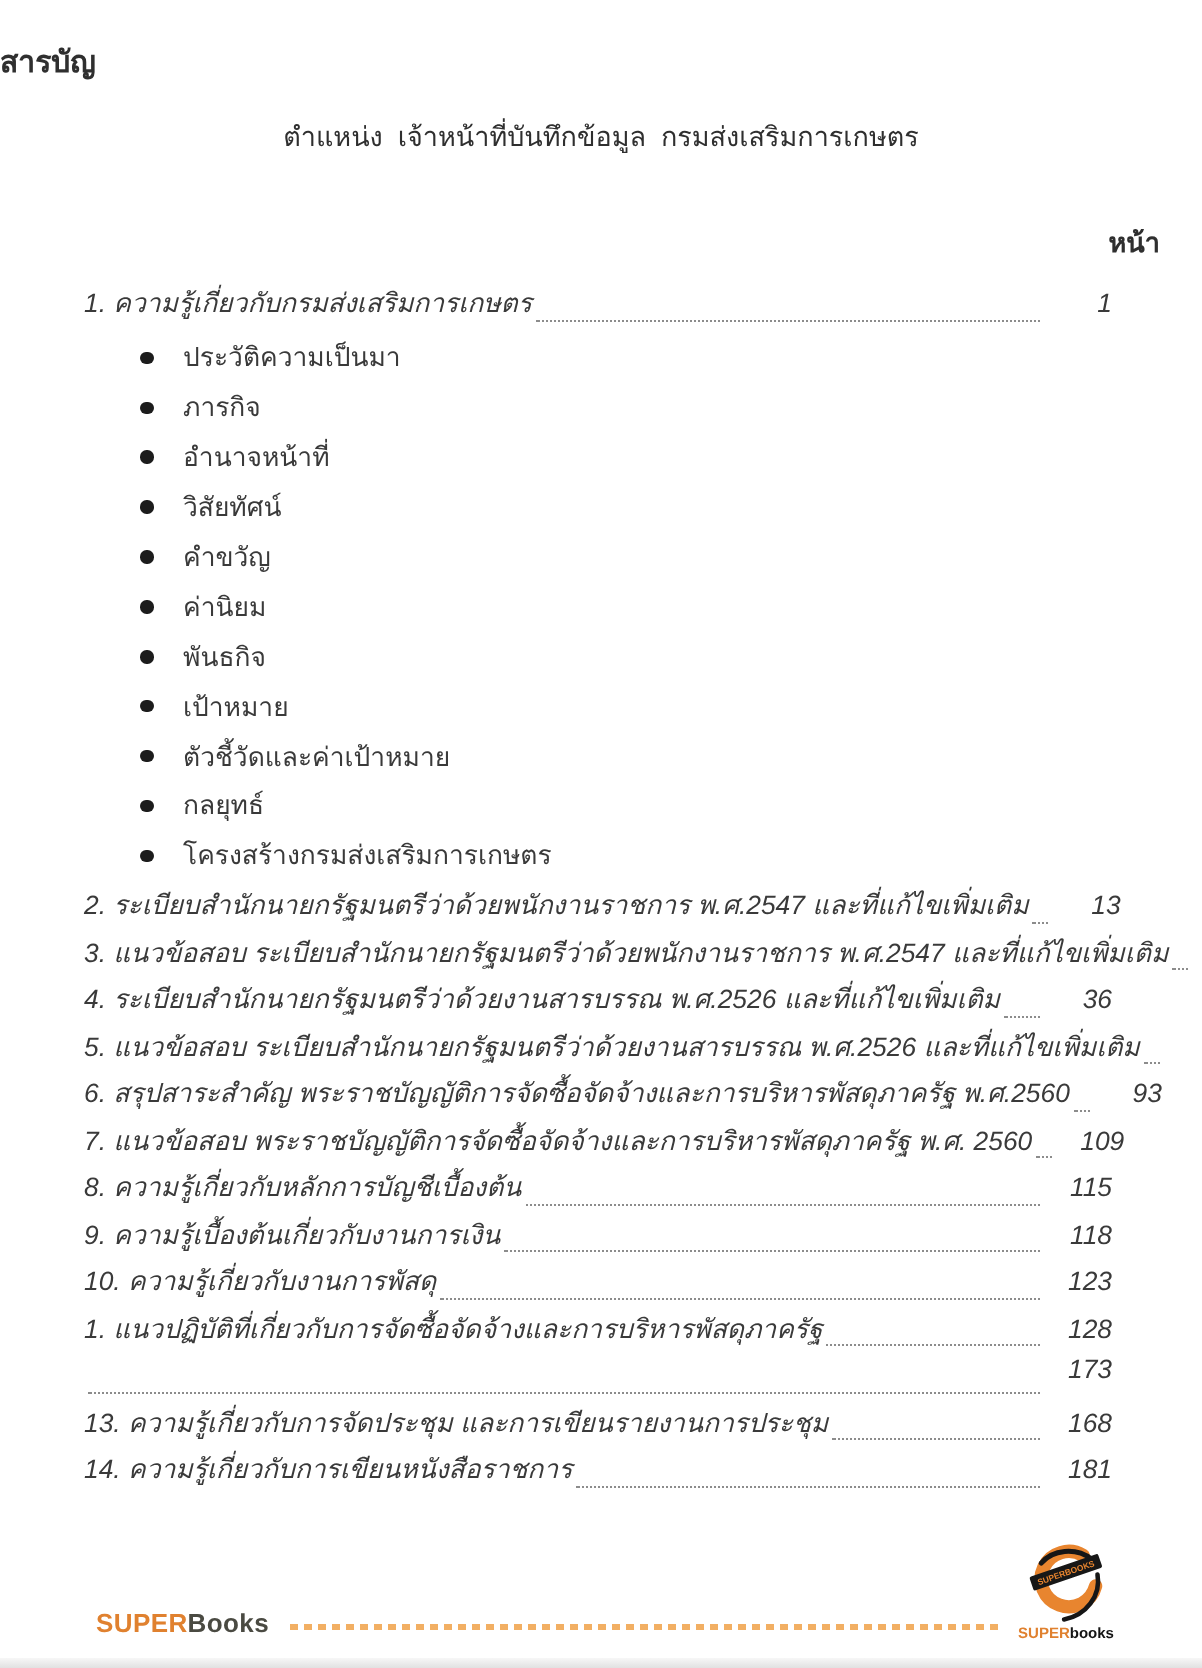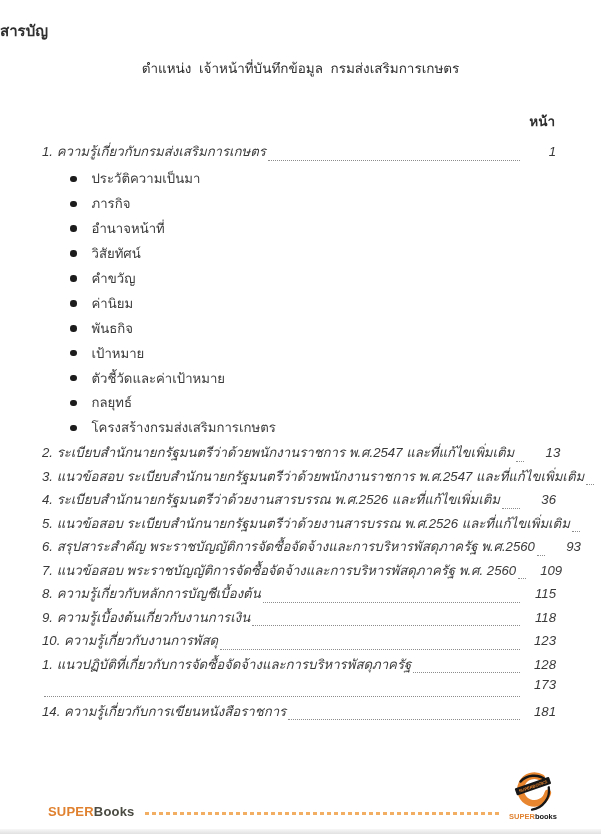--- a/index.html
+++ b/index.html
@@ -11,21 +11,21 @@
   .title {
     text-align:left; padding-top:19px;
     font-size:15px; font-weight:bold; color:#2f2f2f;
   }
   .subtitle {
     text-align:center; margin-top:14px;
     font-size:13.5px; font-weight:normal; color:#2f2f2f;
     white-space:pre-wrap;
   }
   .page-col-header {
-    text-align:right; padding-right:46px; margin-top:31px;
+    text-align:right; padding-right:21px; margin-top:31px;
     font-size:13.5px; font-weight:bold; color:#2f2f2f;
   }
   .toc { margin:9px 45px 0 42px; font-size:13.2px; }
   .toc-row { display:flex; align-items:baseline; height:23.5px;font-style:italic; }
   .toc-label { white-space:nowrap; }
   .toc-leader {
     flex:1 1 auto; min-width:8px; align-self:flex-end;
     margin:0 2px 4px 2px; border-bottom:1.5px dotted #8c8c8c;
   }
   .toc-page { flex:0 0 34px; text-align:right; }
@@ -167,20 +167,25 @@
       <span class="toc-page">123</span>
     </div>
     <div class="toc-row">
       <span class="toc-label">1. แนวปฏิบัติที่เกี่ยวกับการจัดซื้อจัดจ้างและการบริหารพัสดุภาครัฐ</span>
       <span class="toc-leader"></span>
       <span class="toc-page">128</span>
     </div>
     <div class="toc-row">
       <span class="toc-leader"></span>
       <span class="toc-page">173</span>
+    </div>
+    <div class="toc-row">
+      <span class="toc-label">13. ความรู้เกี่ยวกับการจัดประชุม และการเขียนรายงานการประชุม</span>
+      <span class="toc-leader"></span>
+      <span class="toc-page">168</span>
     </div>
     <div class="toc-row">
       <span class="toc-label">14. ความรู้เกี่ยวกับการเขียนหนังสือราชการ</span>
       <span class="toc-leader"></span>
       <span class="toc-page">181</span>
     </div>
 
   </div>
 
   <div class="footer">

